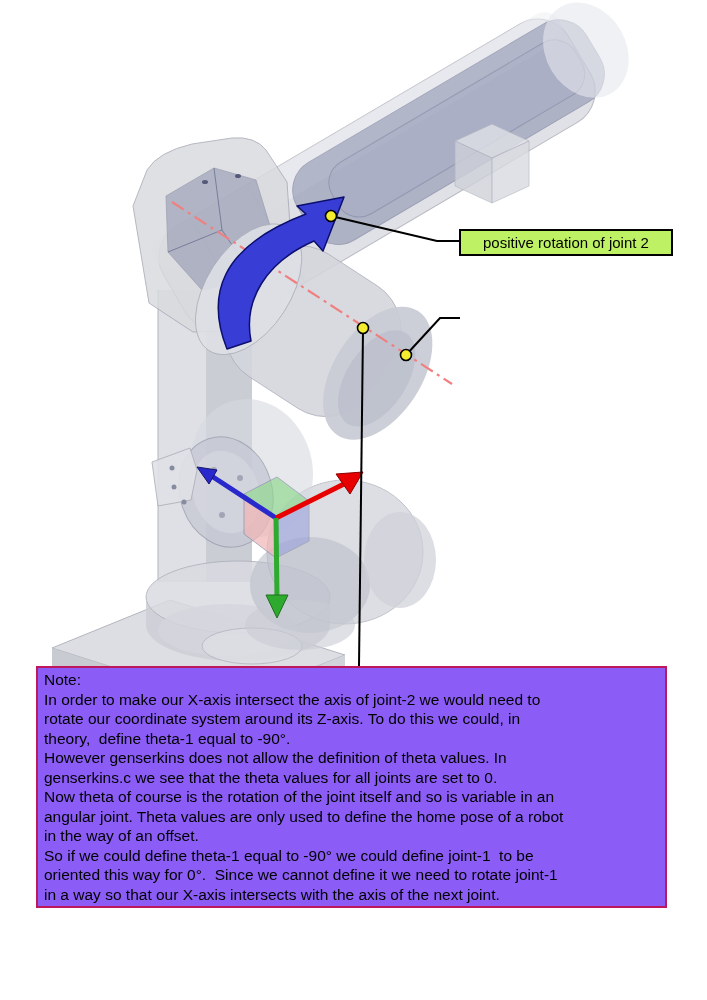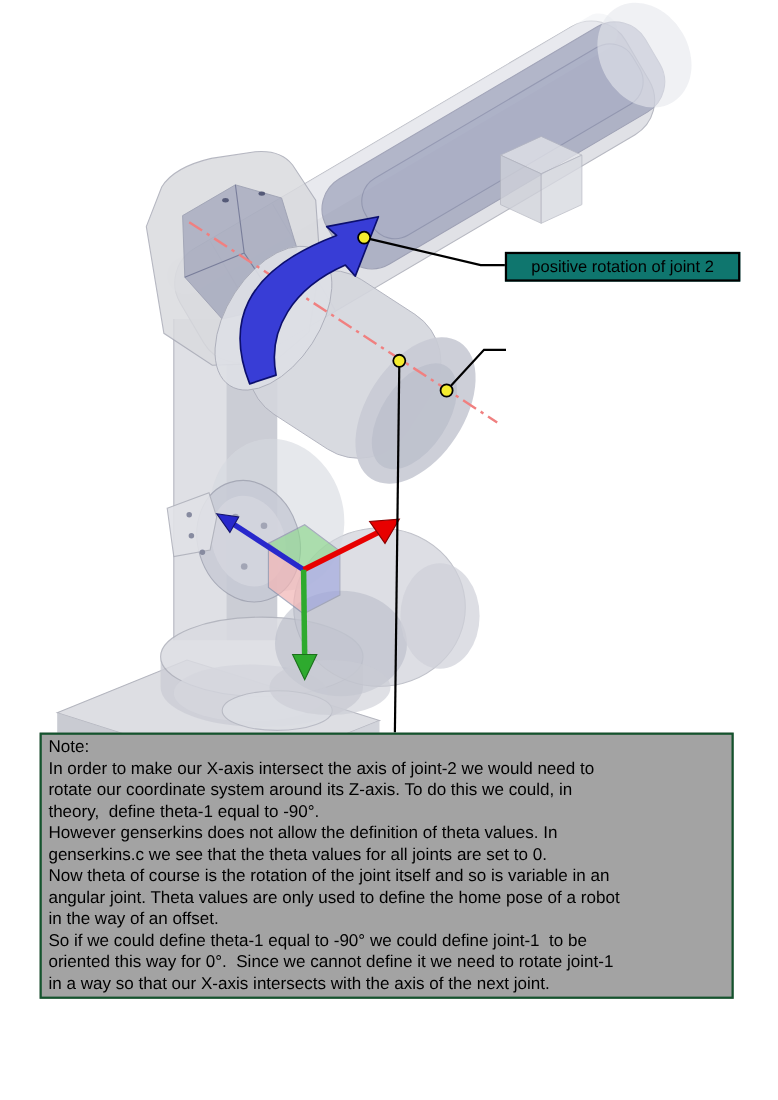--- a/index.html
+++ b/index.html
@@ -3,30 +3,30 @@
 <meta charset="utf-8">
 <style>
   html,body{margin:0;padding:0;background:#ffffff;}
   #stage{
     position:relative;width:707px;height:1000px;background:#ffffff;overflow:hidden;
     font-family:"Liberation Sans", sans-serif;
   }
   #robot-svg{position:absolute;left:0;top:0;}
   .callout{
     position:absolute;box-sizing:border-box;
-    background:#0f766e;border:2px solid #000;
+    background:#bef264;border:2px solid #000;
     display:flex;align-items:center;justify-content:center;
     font-size:15px;color:#000;white-space:pre;line-height:1;
   }
   #callout-positive-rotation{left:459px;top:229px;width:214px;height:27px;}
   #callout-axis{left:460px;top:304px;width:123px;height:30px;}
   #note-box{
     position:absolute;box-sizing:border-box;
     left:36px;top:666px;width:631px;height:242px;
-    background:#a3a3a3;border:2px solid #14532d;
+    background:#8b5cf6;border:2px solid #be185d;
     padding:2px 6px;
     font-size:15.5px;line-height:19.5px;color:#000;
     white-space:pre;overflow:hidden;
   }
 </style>
 </head>
 <body>
 
 <div id="stage">
 

